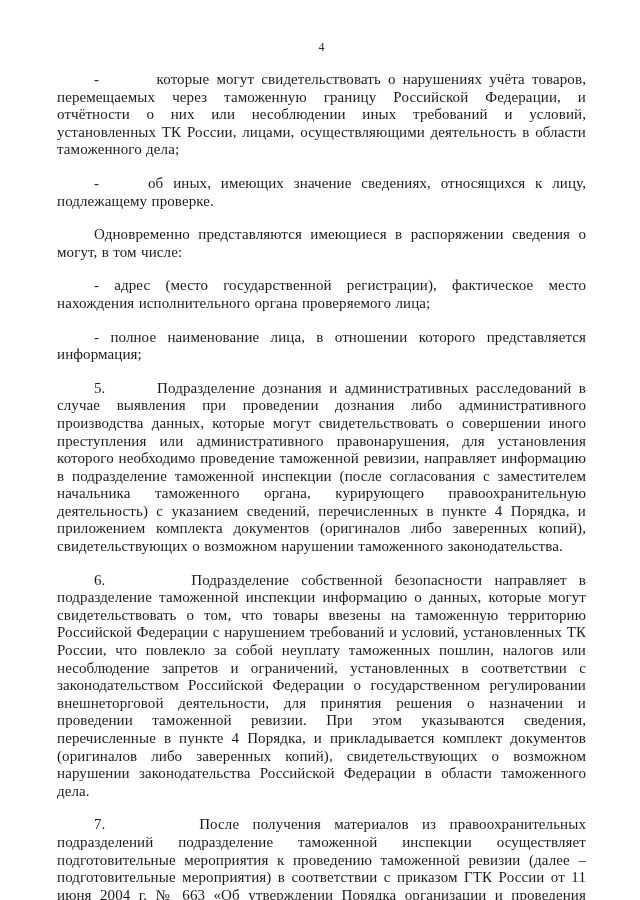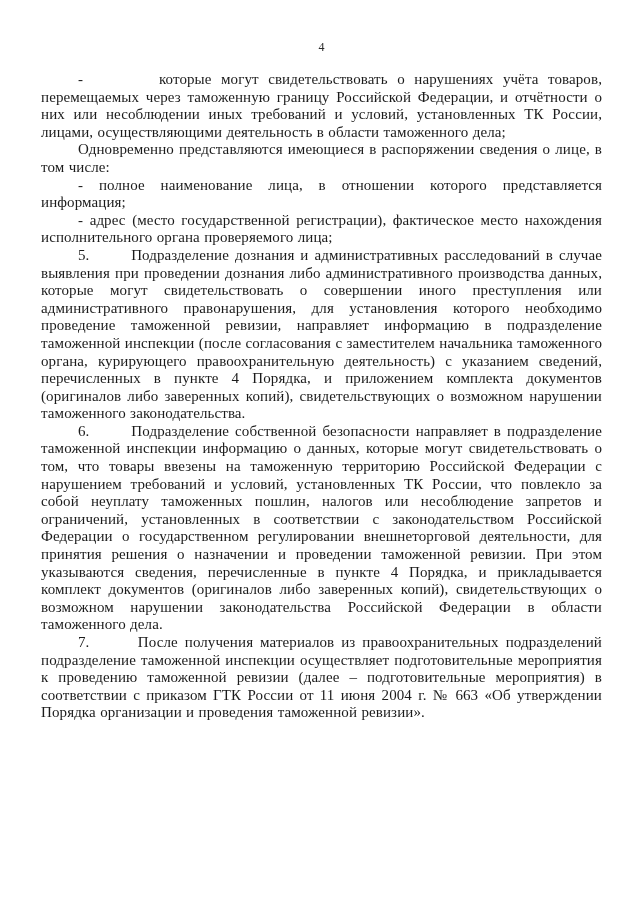--- a/index.html
+++ b/index.html
@@ -19,38 +19,39 @@
     overflow: hidden;
   }
   .page-number {
     text-align: center;
     font-size: 12px;
     line-height: 14px;
     color: #2a2a2a;
     margin: 0 0 17px 0;
   }
   .content p {
-    margin: 0;
+    margin: 16px;
     font-size: 15px;
     line-height: 17.6px;
     text-align: justify;
     text-align-last: left;
     text-indent: 37px;
     word-spacing: 0.5px;
     letter-spacing: 0.1px;
   }
 </style>
 </head>
 <body>
 
 <div class="page">
   <div class="page-number">4</div>
 
   <div class="content">
     <p>-&nbsp;&nbsp;&nbsp;&nbsp;&nbsp;&nbsp;&nbsp;&nbsp;которые могут свидетельствовать о нарушениях учёта товаров, перемещаемых через таможенную границу Российской Федерации, и отчётности о них или несоблюдении иных требований и условий, установленных ТК России, лицами, осуществляющими деятельность в области таможенного дела;</p>
-    <p>Одновременно представляются имеющиеся в распоряжении сведения о лице, в том числе:</p>
+    <p>-&nbsp;&nbsp;&nbsp;&nbsp;&nbsp;об иных, имеющих значение сведениях, относящихся к лицу, подлежащему проверке.</p>
+    <p>Одновременно представляются имеющиеся в распоряжении сведения о могут, в том числе:</p>
+    <p>-&nbsp;адрес (место государственной регистрации), фактическое место нахождения исполнительного органа проверяемого лица;</p>
     <p>-&nbsp;полное наименование лица, в отношении которого представляется информация;</p>
-    <p>-&nbsp;адрес (место государственной регистрации), фактическое место нахождения исполнительного органа проверяемого лица;</p>
     <p>5.&nbsp;&nbsp;&nbsp;&nbsp;&nbsp;&nbsp;&nbsp;Подразделение дознания и административных расследований в случае выявления при проведении дознания либо административного производства данных, которые могут свидетельствовать о совершении иного преступления или административного правонарушения, для установления которого необходимо проведение таможенной ревизии, направляет информацию в подразделение таможенной инспекции (после согласования с заместителем начальника таможенного органа, курирующего правоохранительную деятельность) с указанием сведений, перечисленных в пункте 4 Порядка, и приложением комплекта документов (оригиналов либо заверенных копий), свидетельствующих о возможном нарушении таможенного законодательства.</p>
     <p>6.&nbsp;&nbsp;&nbsp;&nbsp;&nbsp;&nbsp;&nbsp;Подразделение собственной безопасности направляет в подразделение таможенной инспекции информацию о данных, которые могут свидетельствовать о том, что товары ввезены на таможенную территорию Российской Федерации с нарушением требований и условий, установленных ТК России, что повлекло за собой неуплату таможенных пошлин, налогов или несоблюдение запретов и ограничений, установленных в соответствии с законодательством Российской Федерации о государственном регулировании внешнеторговой деятельности, для принятия решения о назначении и проведении таможенной ревизии. При этом указываются сведения, перечисленные в пункте 4 Порядка, и прикладывается комплект документов (оригиналов либо заверенных копий), свидетельствующих о возможном нарушении законодательства Российской Федерации в области таможенного дела.</p>
     <p>7.&nbsp;&nbsp;&nbsp;&nbsp;&nbsp;&nbsp;&nbsp;После получения материалов из правоохранительных подразделений подразделение таможенной инспекции осуществляет подготовительные мероприятия к проведению таможенной ревизии (далее – подготовительные мероприятия) в соответствии с приказом ГТК России от 11 июня 2004 г. № 663 «Об утверждении Порядка организации и проведения таможенной ревизии».</p>
   </div>
 </div>
 
 </body></html>

